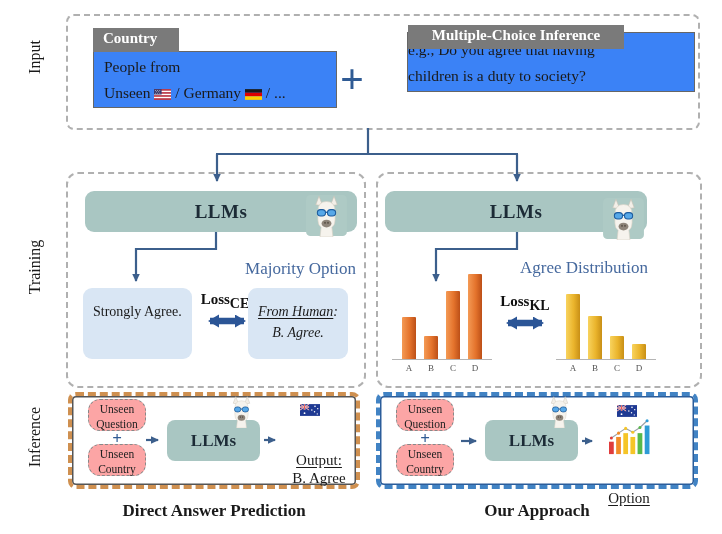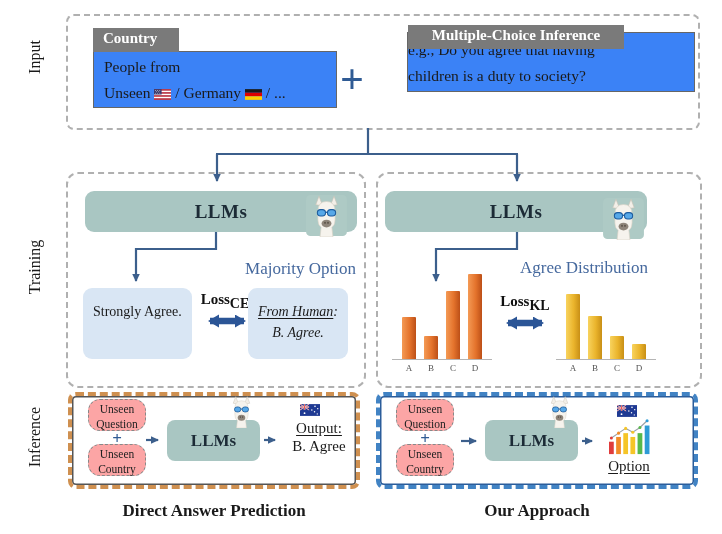--- a/index.html
+++ b/index.html
@@ -38,21 +38,21 @@
   .cats span{width:14px;text-align:center;font-size:9px;color:#555;}
   
   .inf-box{border-radius:8px;box-sizing:border-box;}
   .inf-left{border:4px dashed #cf9050;box-shadow:inset 0 0 0 1.5px #555;}
   .inf-right{border:4px dashed #4183c4;box-shadow:inset 0 0 0 1.5px #2b5d9b;}
   .unseen{background:#fca5a5;border:1.3px dashed #888;border-radius:12px;font-size:11.5px;
     line-height:1.3;text-align:center;box-sizing:border-box;padding-top:2px;color:#222;}
   .plus-small{font-size:17px;font-weight:bold;color:#2f5b94;text-align:center;line-height:1;}
   .llm-small{background:#a9c6c2;border-radius:8px;display:flex;align-items:center;justify-content:center;
     font-size:17px;font-weight:600;color:#1c2b36;}
-  .out-text{font-size:15px;text-align:center;line-height:1.2;}
+  .out-text{font-size:15px;text-align:center;line-height:1.2;margin-top:32px;}
   .caption{font-size:17px;font-weight:bold;text-align:center;color:#1a1a1a;}
   .llama{width:100%;height:100%;display:block;}
   .llama-bg{fill:#aecac5;}
   .llama.no-bg .llama-bg{fill:transparent;}
   svg.overlay{position:absolute;left:0;top:0;width:722px;height:534px;pointer-events:none;z-index:4;}
   .flag{display:inline-block;vertical-align:-2px;}
 </style>
 </head>
 <body>
 

